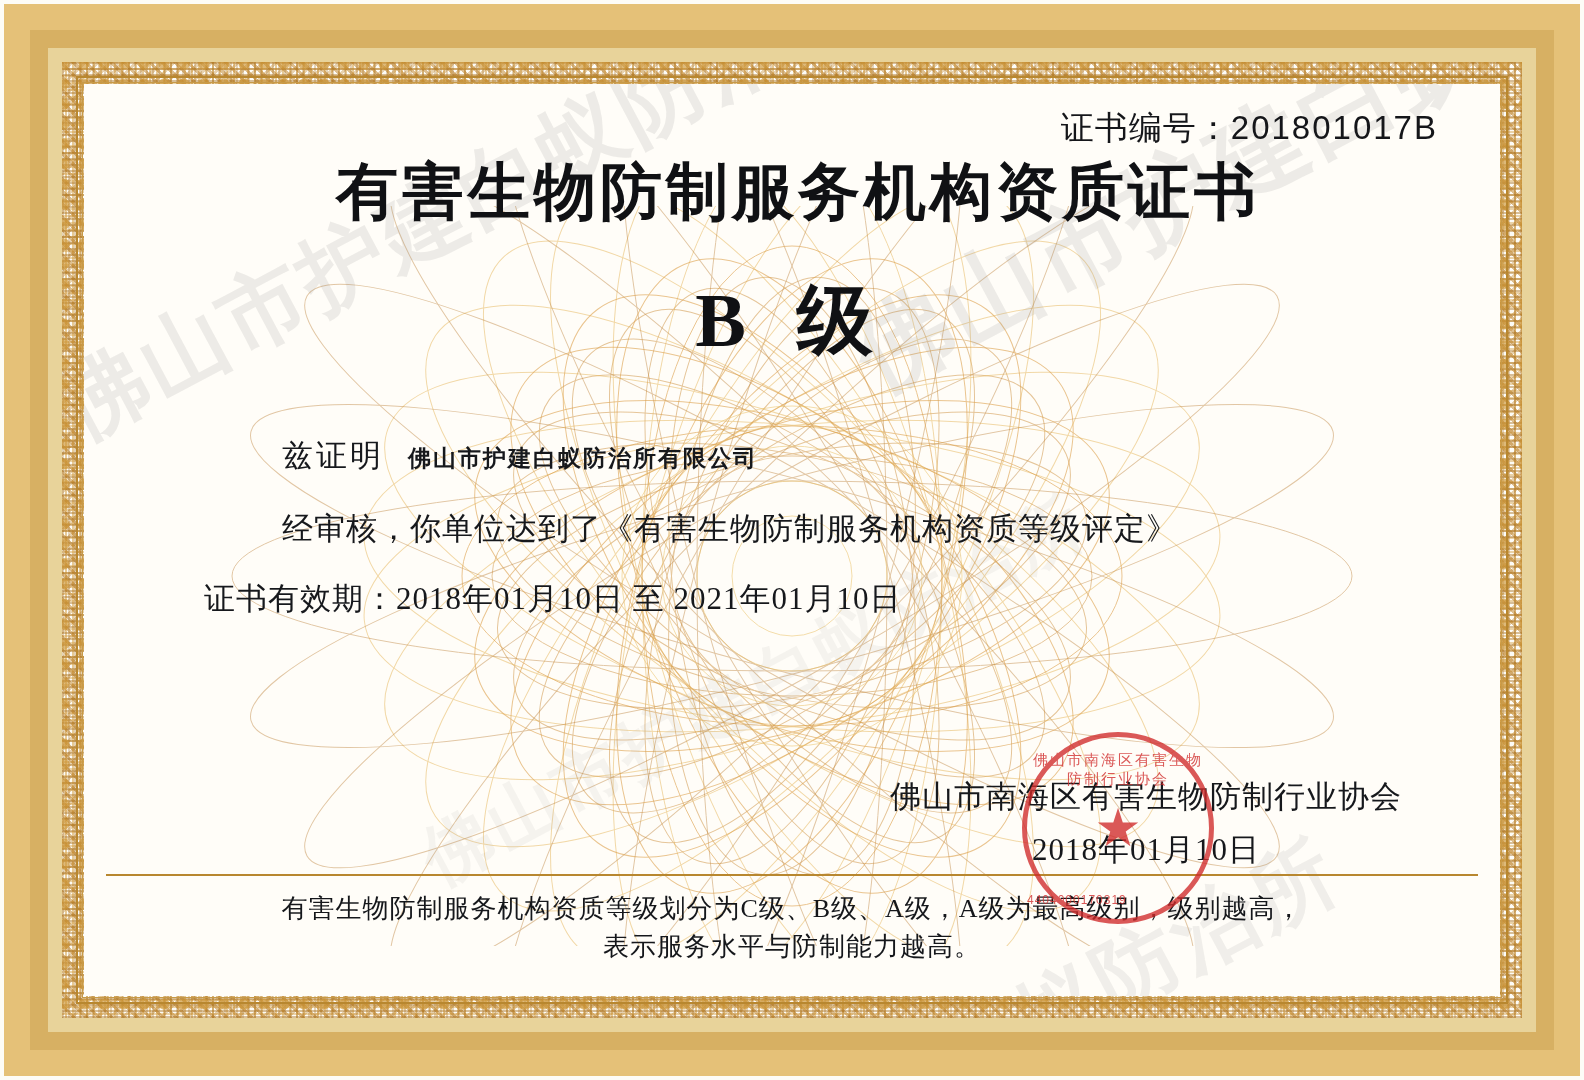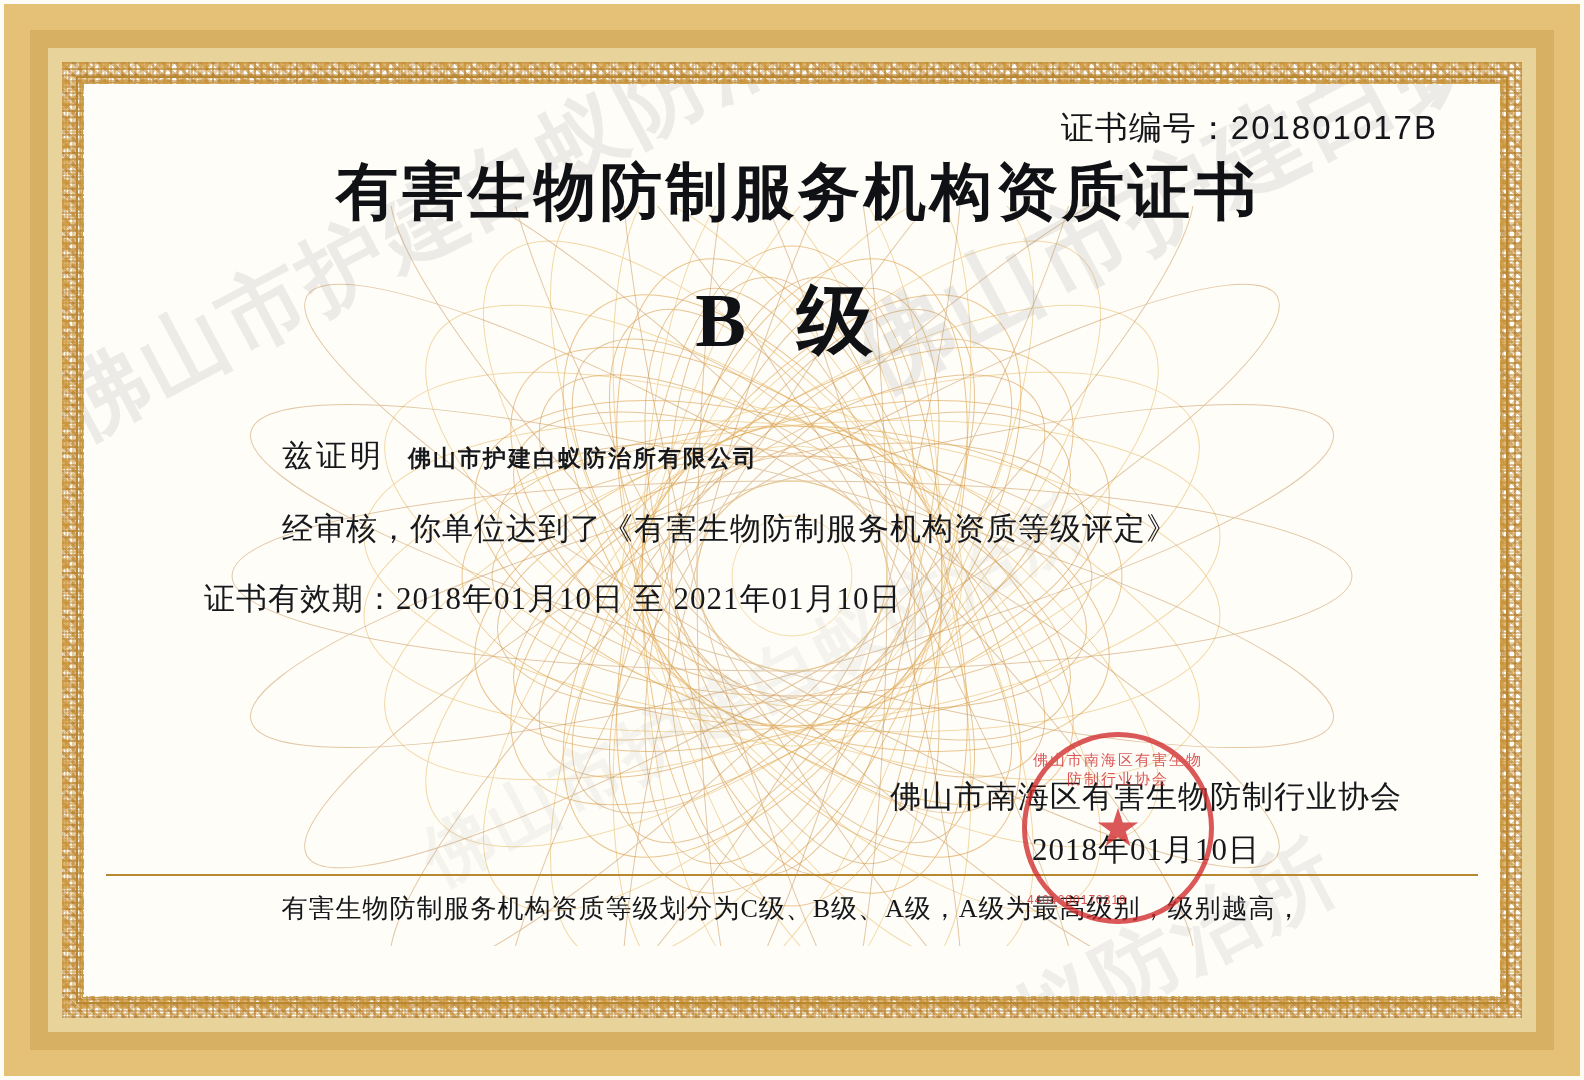--- a/index.html
+++ b/index.html
@@ -445,17 +445,18 @@
 
       <div class="seal">
         <div class="arc-top">佛山市南海区有害生物防制行业协会</div>
         <div class="star">★</div>
         <div class="arc-bottom">4404000170319</div>
       </div>
 
       <div class="footer-rule"></div>
       <div class="footer-note">
         <span>有害生物防制服务机构资质等级划分为C级、B级、A级，A级为最高级别，级别越高，</span>
+        <span class="l2">表示服务水平与防制能力越高。</span>
       </div>
 
     </div>
   </div>
 </div>
 
 </body></html>

